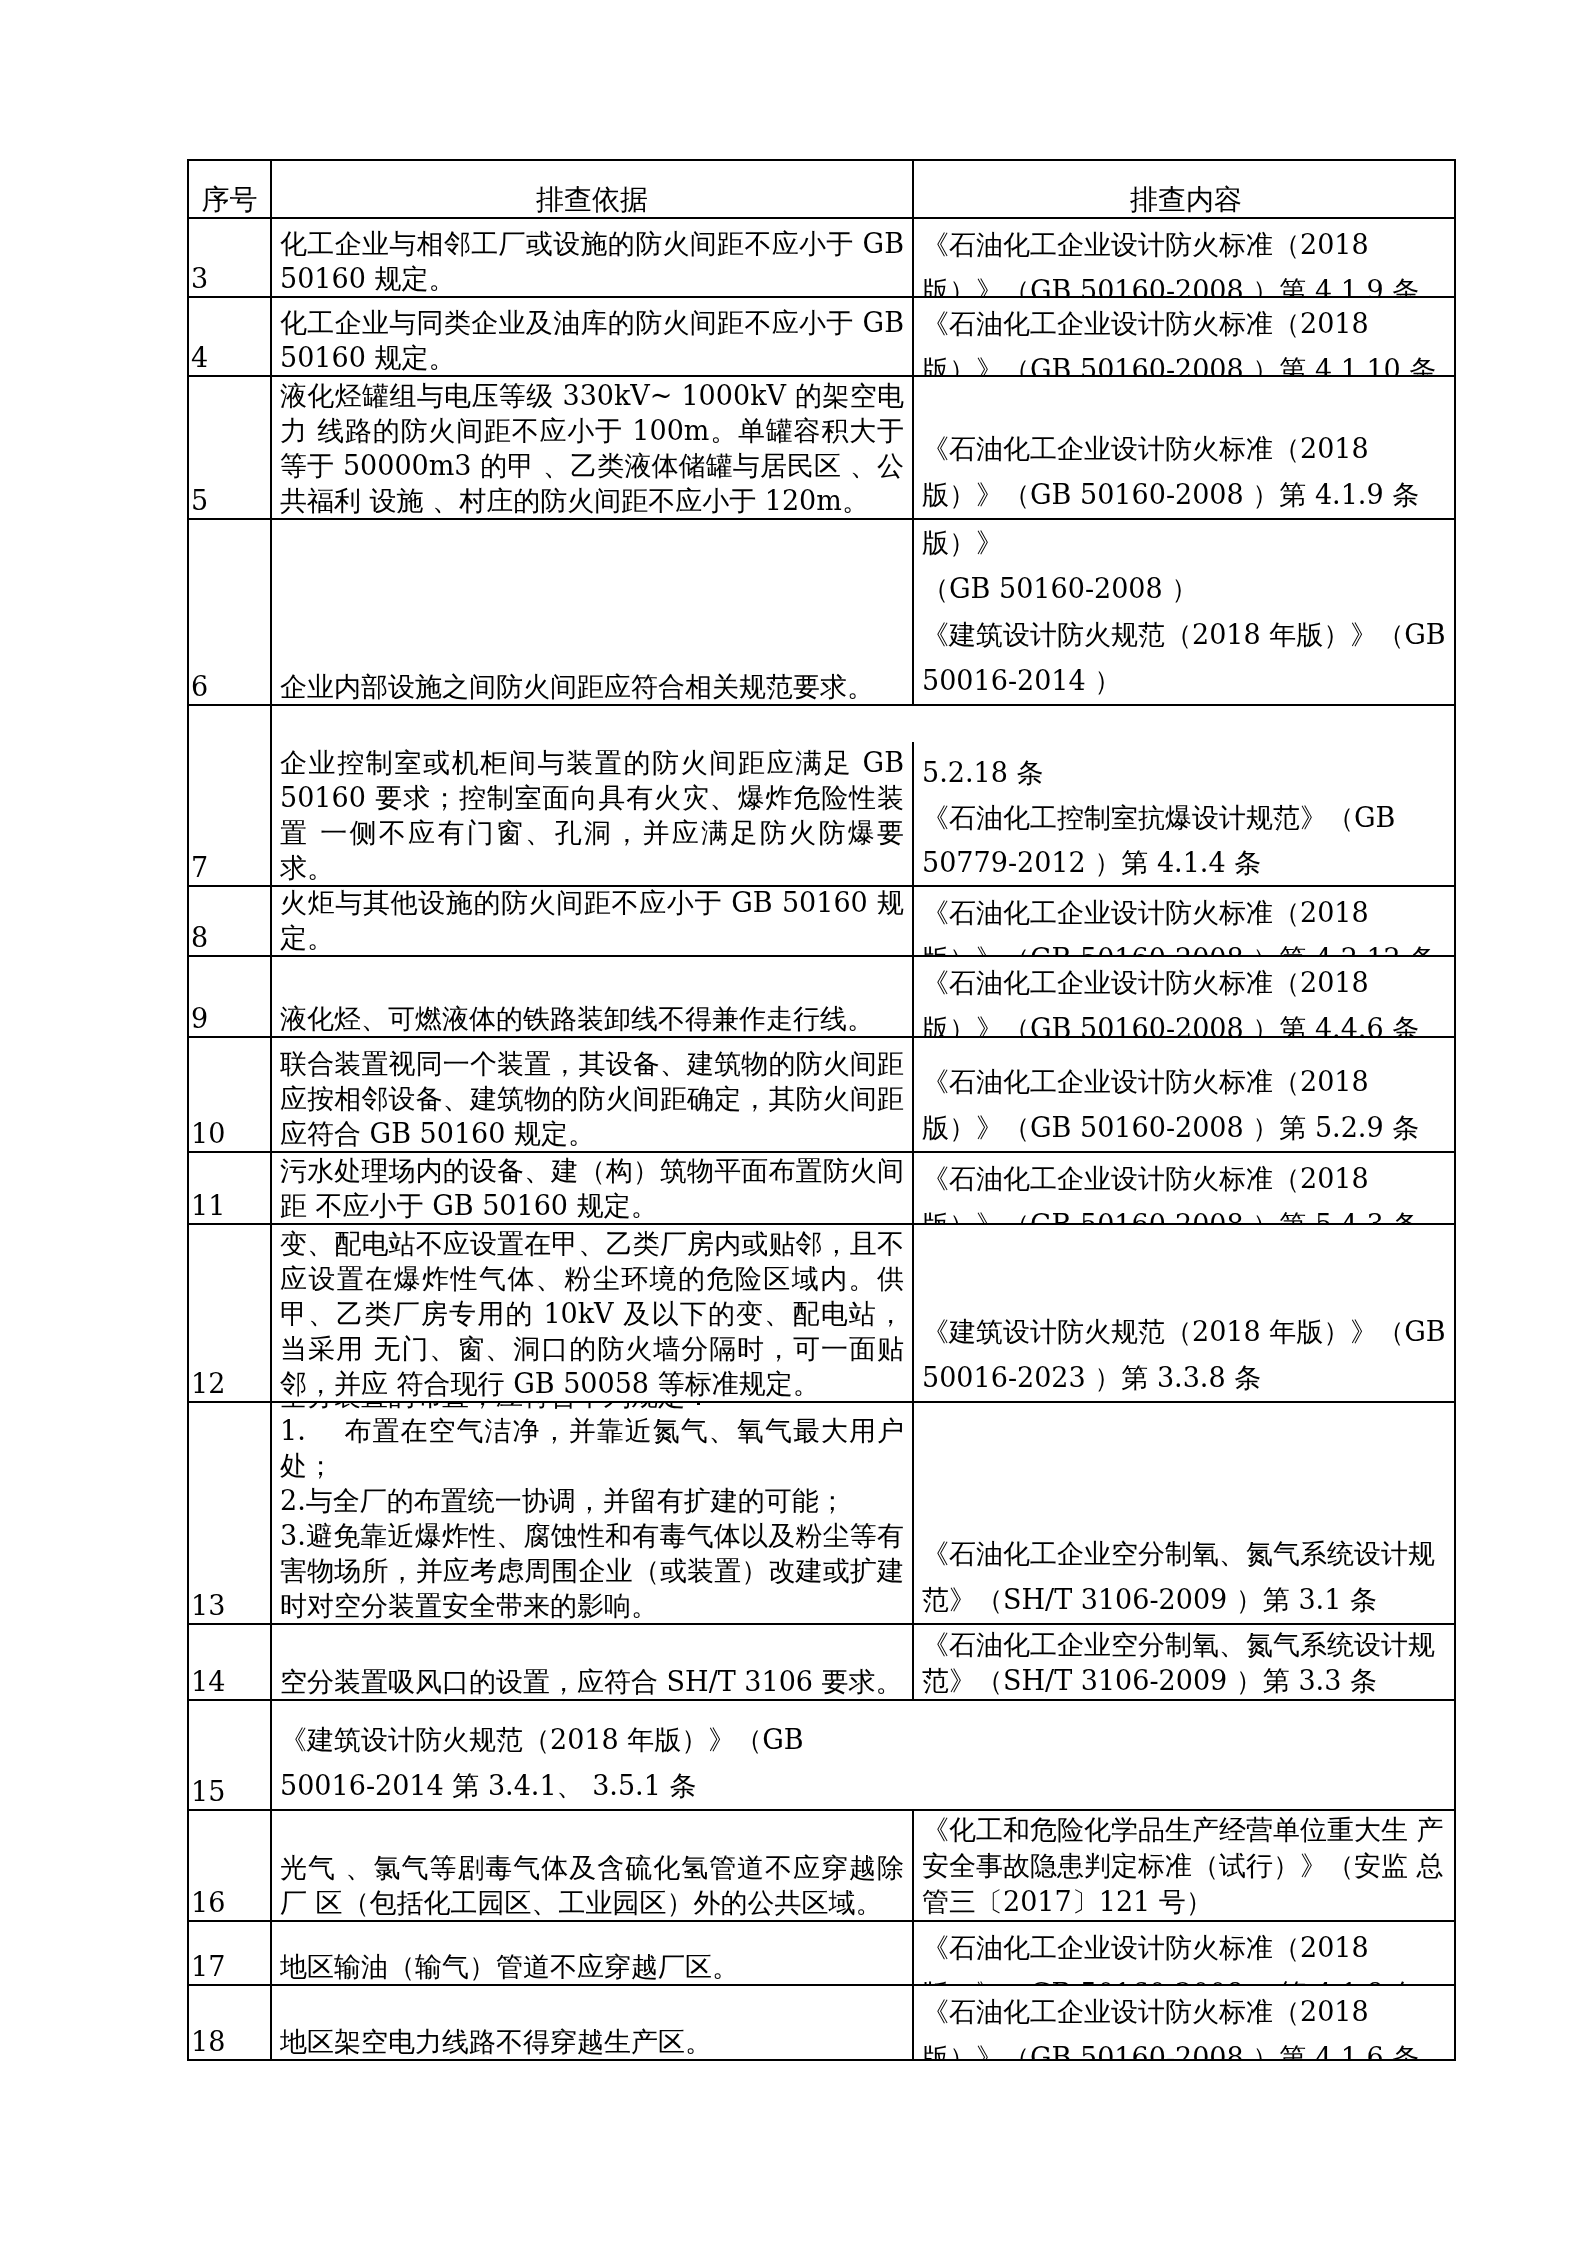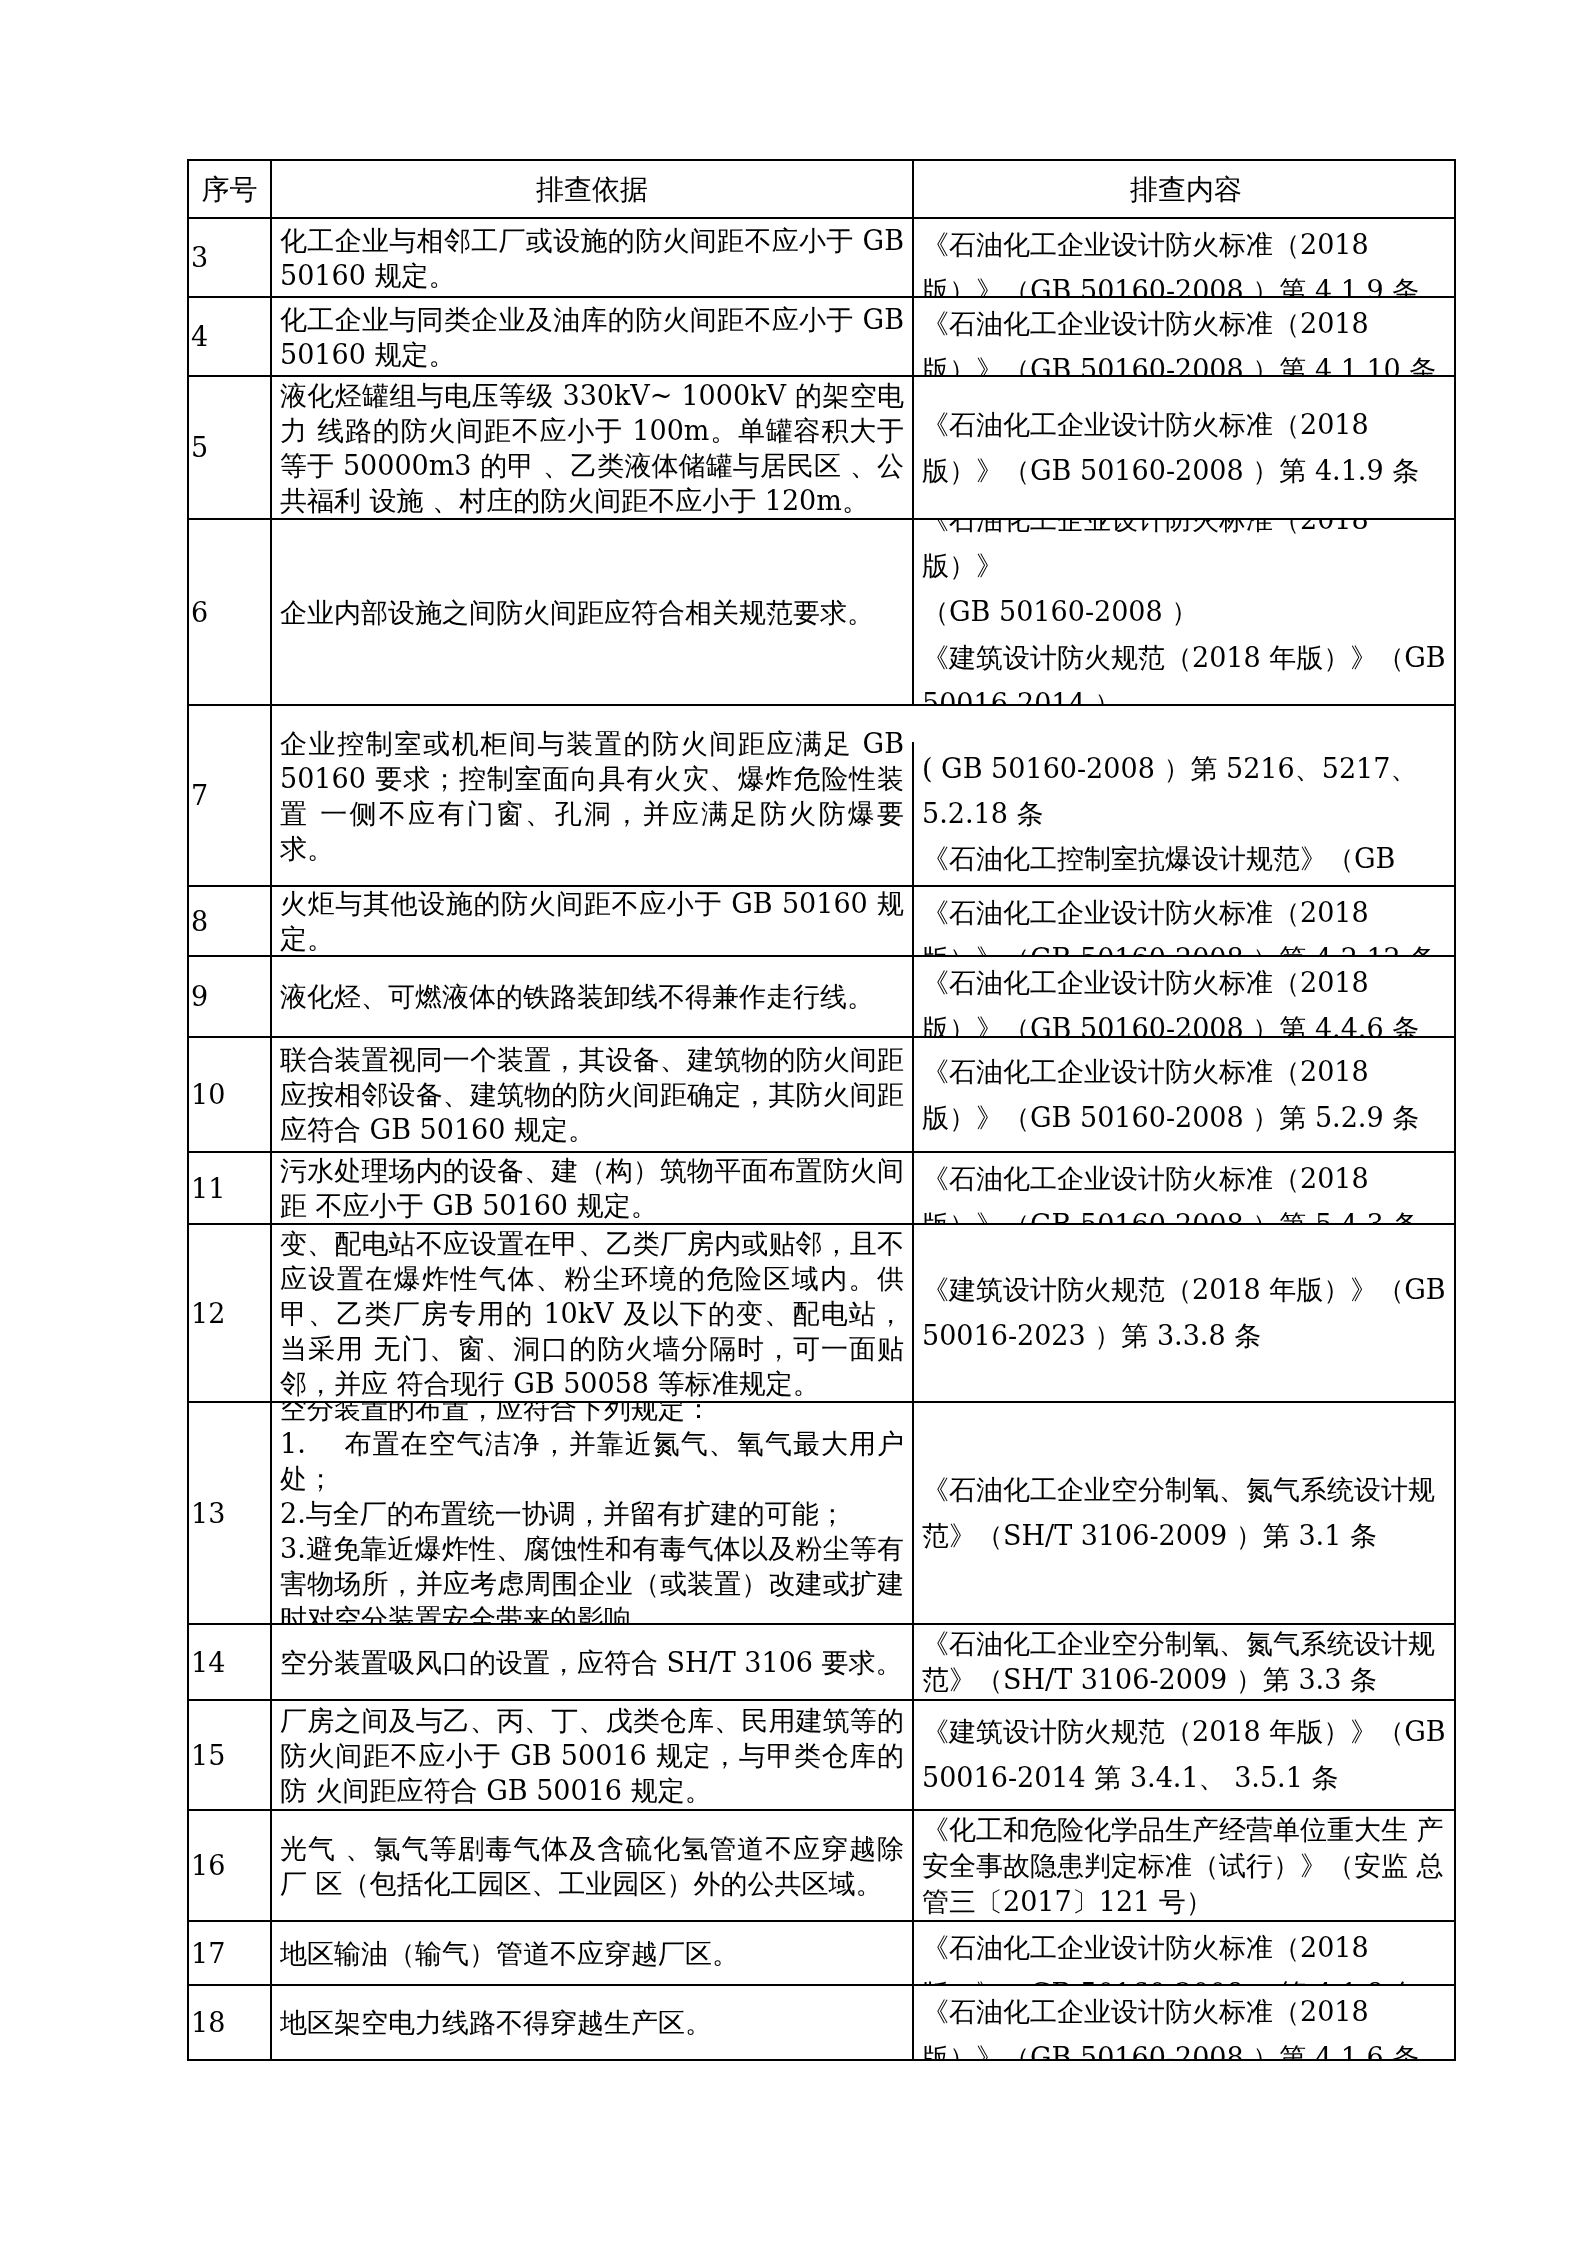--- a/index.html
+++ b/index.html
@@ -20,21 +20,21 @@
   }
   .row {
     display:grid;
     grid-template-columns:81px 642px 546px;
     border-top:2px solid #000;
     box-sizing:border-box;
   }
   .row:first-child { border-top:none; }
   .cell {
     display:flex;
-    align-items:center;
+    align-items:flex-end;
     overflow:hidden;
     box-sizing:border-box;
     border-left:2px solid #000;
     padding:0 8px;
     font-size:27px;
     line-height:35px;
   }
   .cell:first-child { border-left:none; }
   .cell.no { justify-content:center; padding:0 2px; }
   .cell.contentcell .txt { text-align:justify; }
@@ -215,23 +215,20 @@
         </div>
       <div class="cell basis tight">
           <div class="txt">《石油化工企业空分制氧、氮气系统设计规范》（SH/T 3106-2009 ）第 3.3 条</div>
         </div>
     </div>
 
     <div class="row" style="height:110px">
       <div class="cell no">
           <div class="txt">15</div>
         </div>
-      <div class="cell contentcell">
-          <div class="txt">厂房之间及与乙、丙、丁、戊类仓库、民用建筑等的 防火间距不应小于 GB 50016 规定，与甲类仓库的防 火间距应符合 GB 50016 规定。</div>
-        </div>
       <div class="cell basis">
           <div class="txt">《建筑设计防火规范（2018 年版）》（GB 50016-2014 第 3.4.1、 3.5.1 条</div>
         </div>
     </div>
 
     <div class="row" style="height:111px">
       <div class="cell no">
           <div class="txt">16</div>
         </div>
       <div class="cell contentcell">

